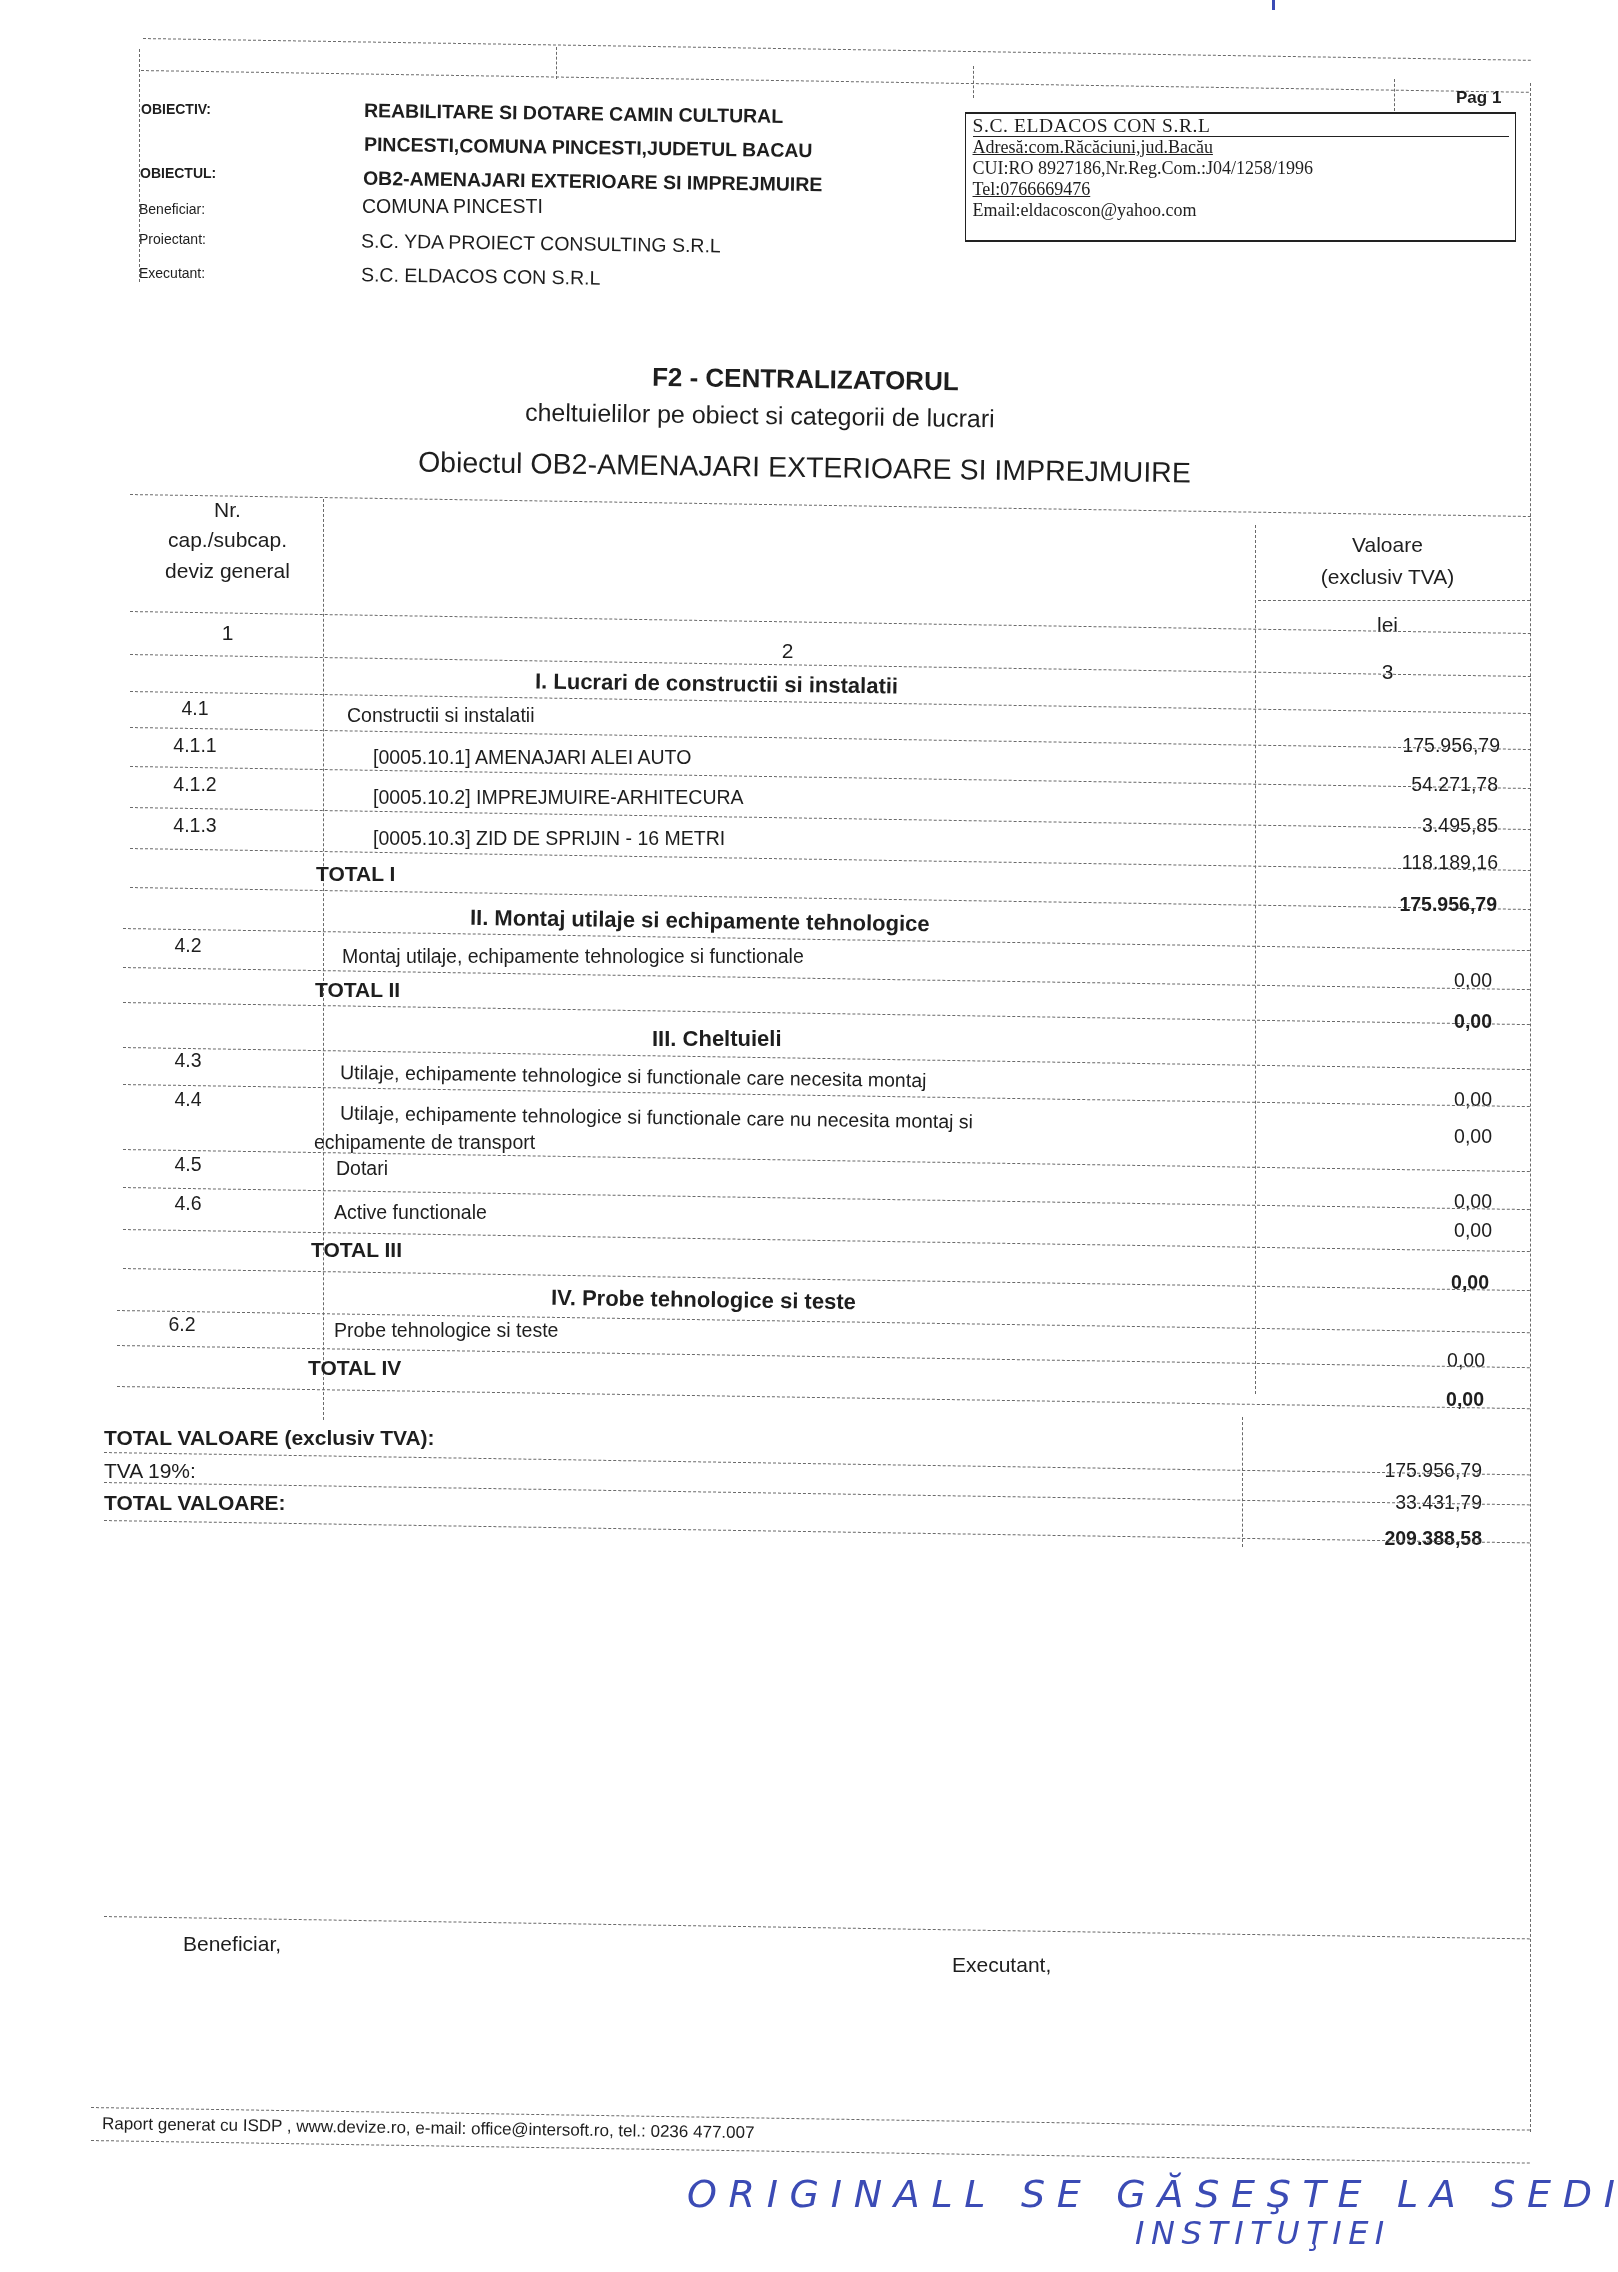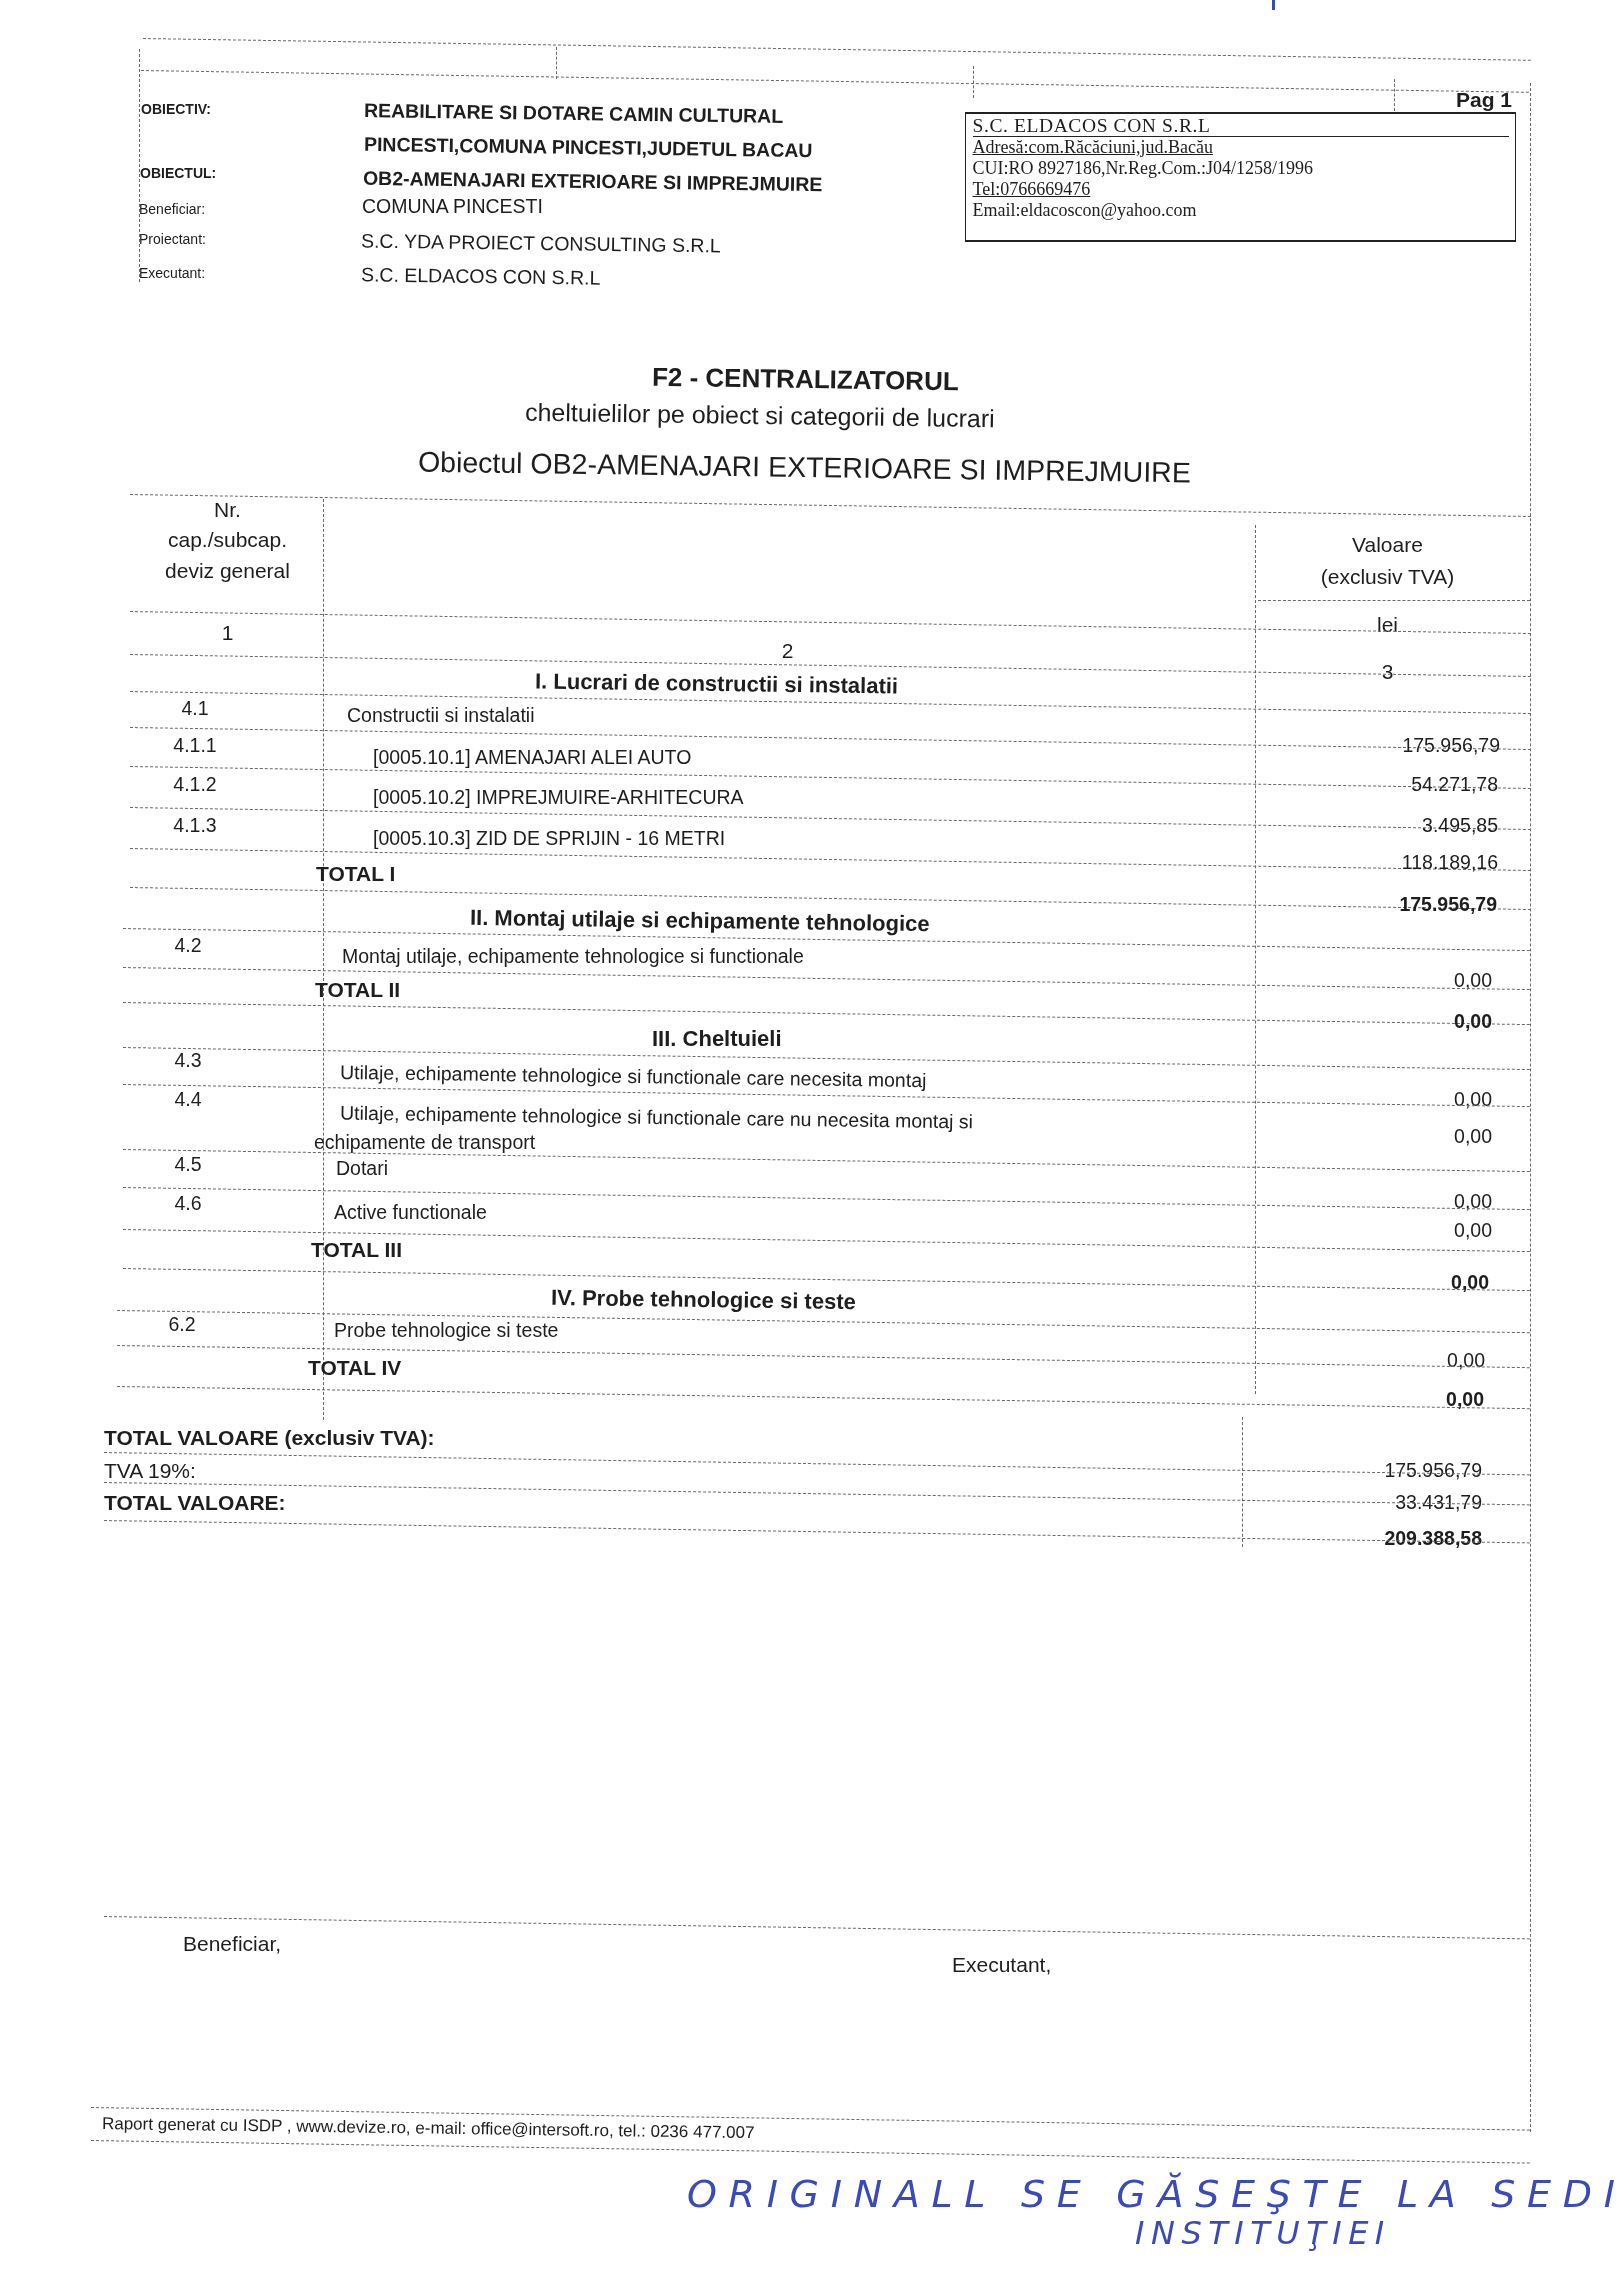--- a/index.html
+++ b/index.html
@@ -20,21 +20,21 @@
   .hdr { font-size:21px; font-weight:bold; text-align:center; }
   .sec { font-size:22px; font-weight:bold; }
   .code { font-size:19.5px; text-align:center; width:130px; }
   .desc { font-size:19.5px; }
   .num { font-size:19.5px; text-align:right; width:195px; }
   .num.b { font-weight:bold; }
   .tot { font-size:21px; font-weight:bold; }
   .sig { font-size:21px; }
   .footer { font-size:17px; }
   .hand { font-family:"DejaVu Sans", sans-serif; color:#3b4bb5; font-size:38px; font-style:italic; letter-spacing:11.7px; font-weight:normal; }
-  .pag { font-size:21px; font-weight:bold;text-align:center; }
+  .pag { font-size:17px; font-weight:bold;text-align:center; }
 </style>
 </head>
 <body>
 
 <div class="page">
 
   <div class="dash-h" style="left:143px; top:38px; width:1388px; transform:rotate(0.9deg); transform-origin:left;"></div>
   <div class="dash-h" style="left:141px; top:70px; width:1388px; transform:rotate(0.9deg); transform-origin:left;"></div>
   <div class="dash-v" style="left:139px; top:49px; height:233px;"></div>
   <div class="dash-v" style="left:556px; top:47px; height:32px;"></div>

